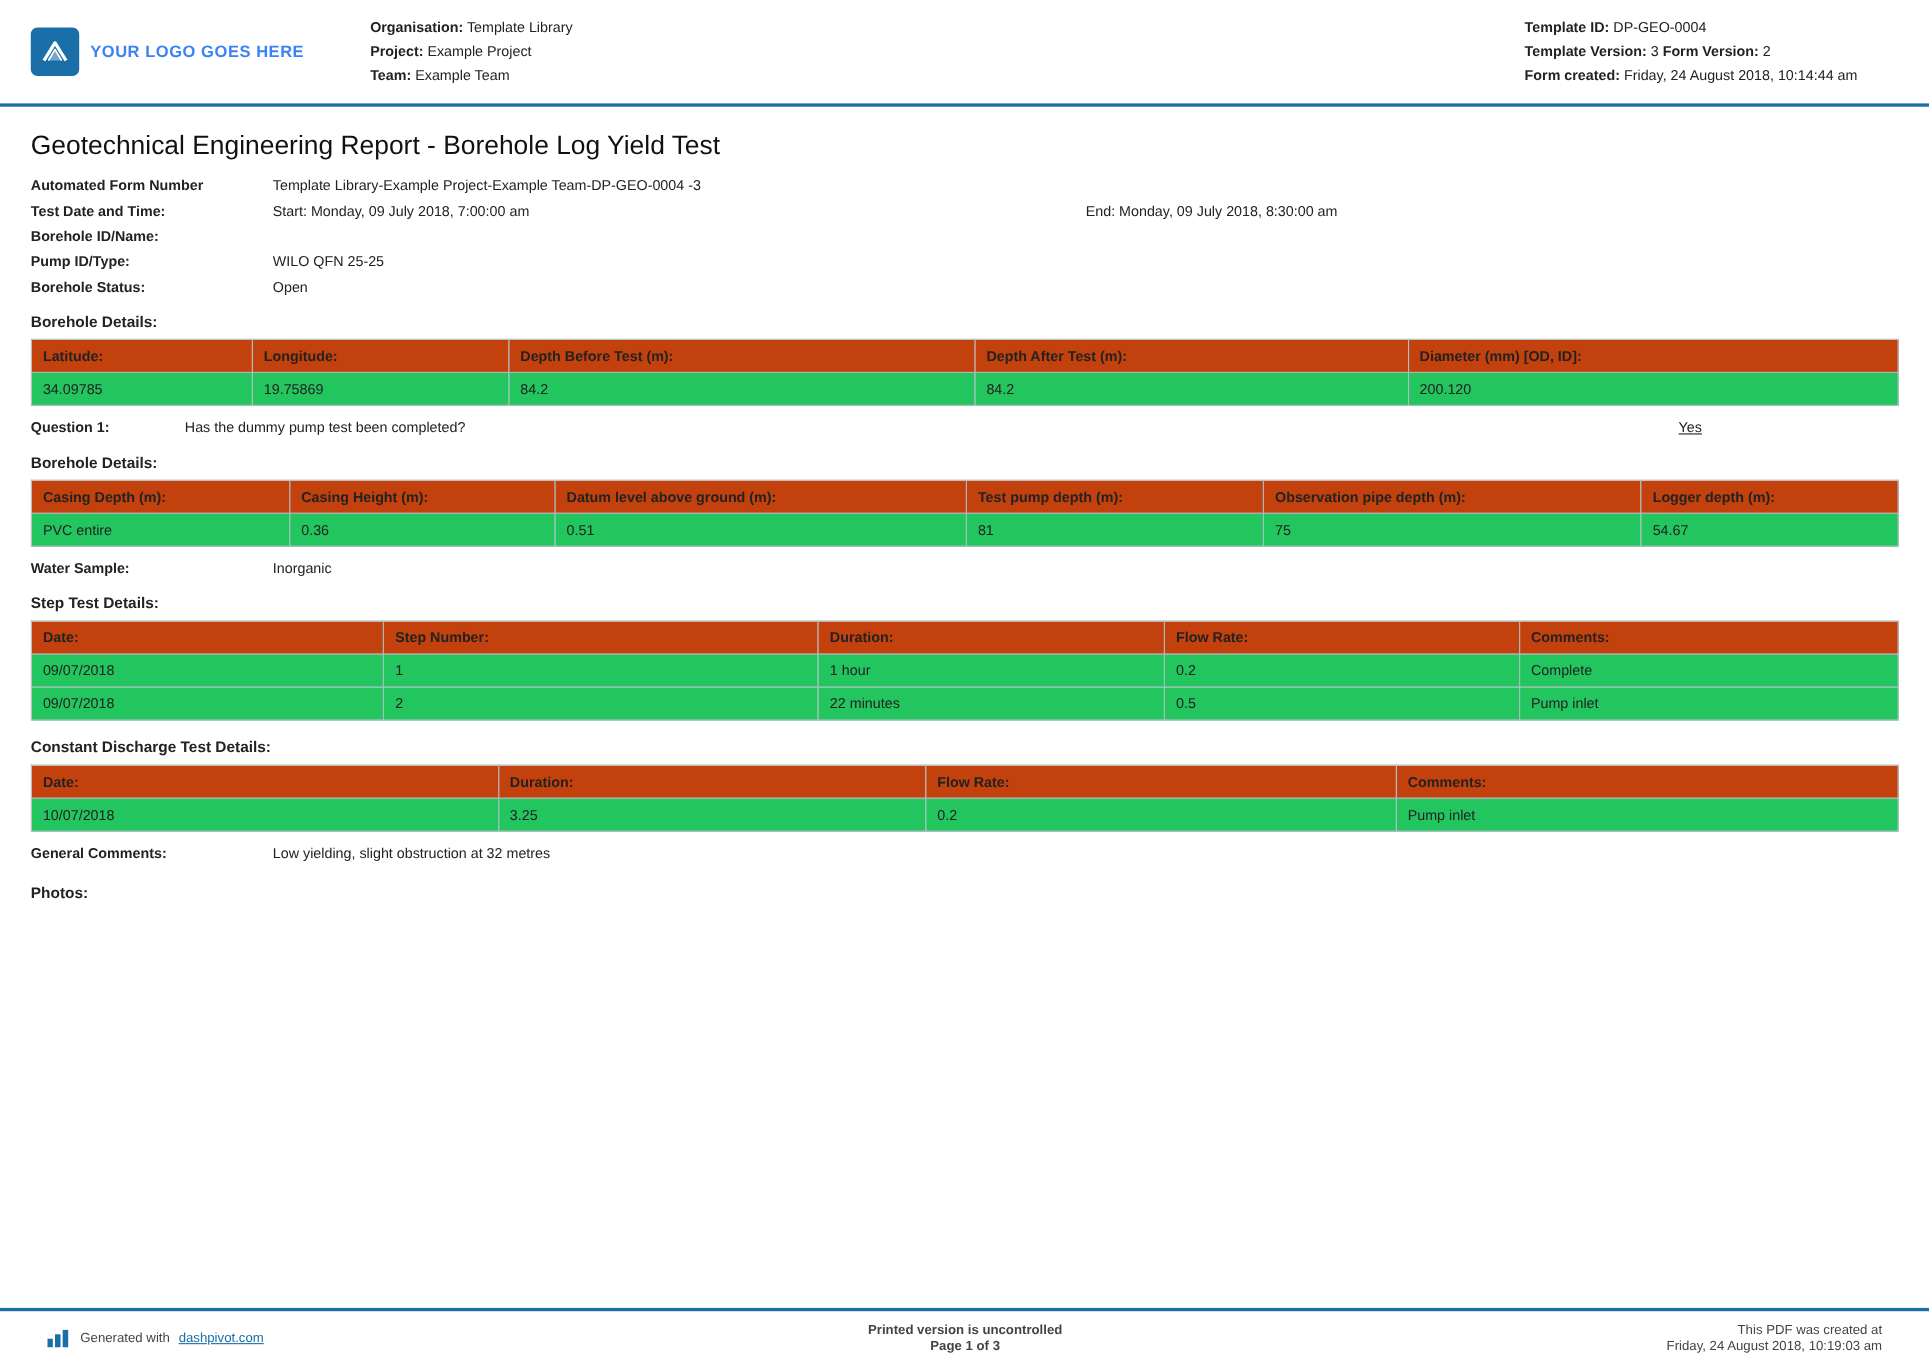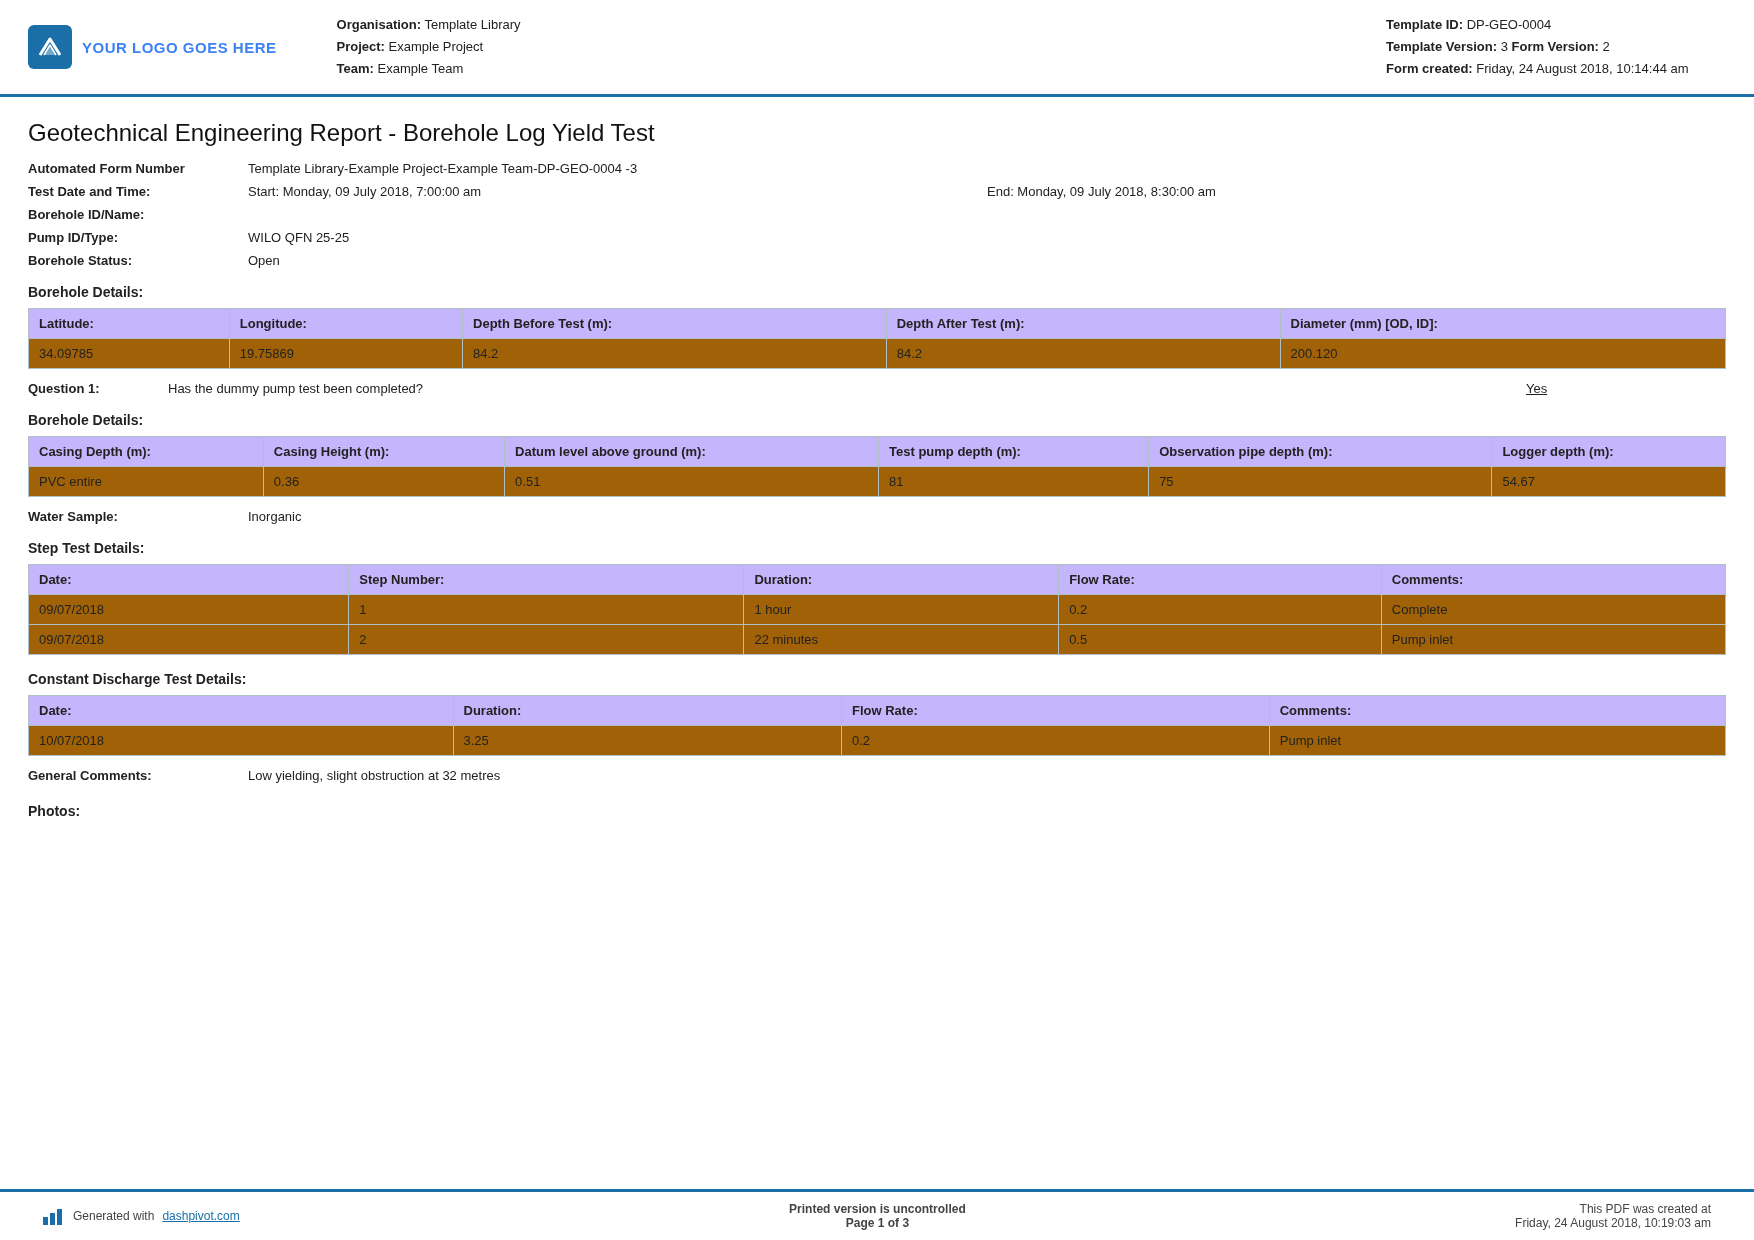--- a/index.html
+++ b/index.html
@@ -100,31 +100,31 @@
     }
 
     
     table {
       width: 100%;
       border-collapse: collapse;
       margin-bottom: 12px;
       font-size: 13px;
     }
     thead tr {
-      background: #c4b5fd;
+      background: #c2410c;
     }
     thead th {
       border: 1px solid #b0bec5;
       padding: 7px 10px;
       text-align: left;
       font-weight: bold;
       font-size: 13px;
     }
     tbody tr {
-      background: #a16207;
+      background: #22c55e;
     }
     tbody td {
       border: 1px solid #b0bec5;
       padding: 7px 10px;
     }
 
     .question-row {
       display: flex;
       align-items: flex-end;
       margin-bottom: 10px;

